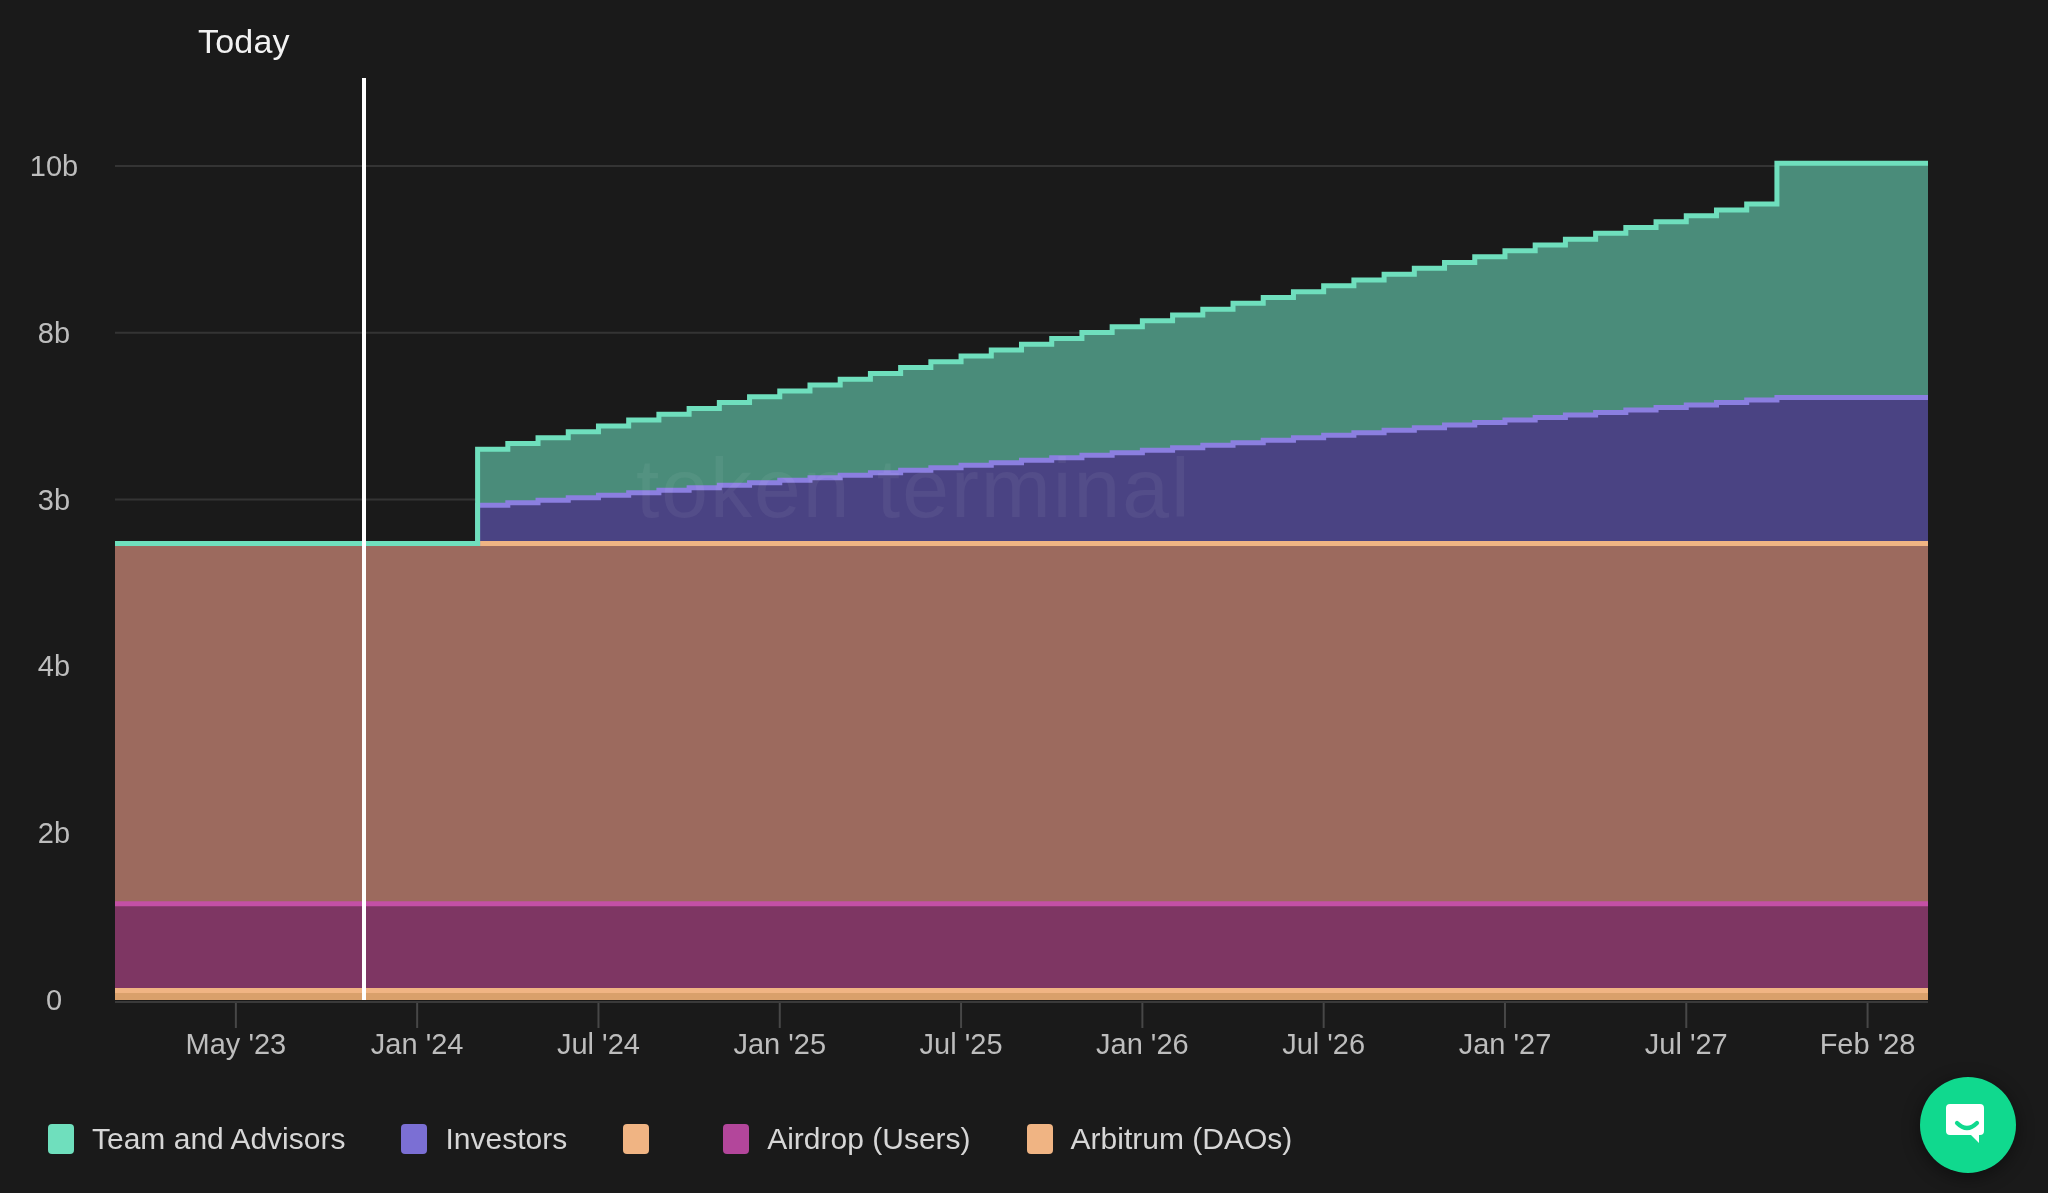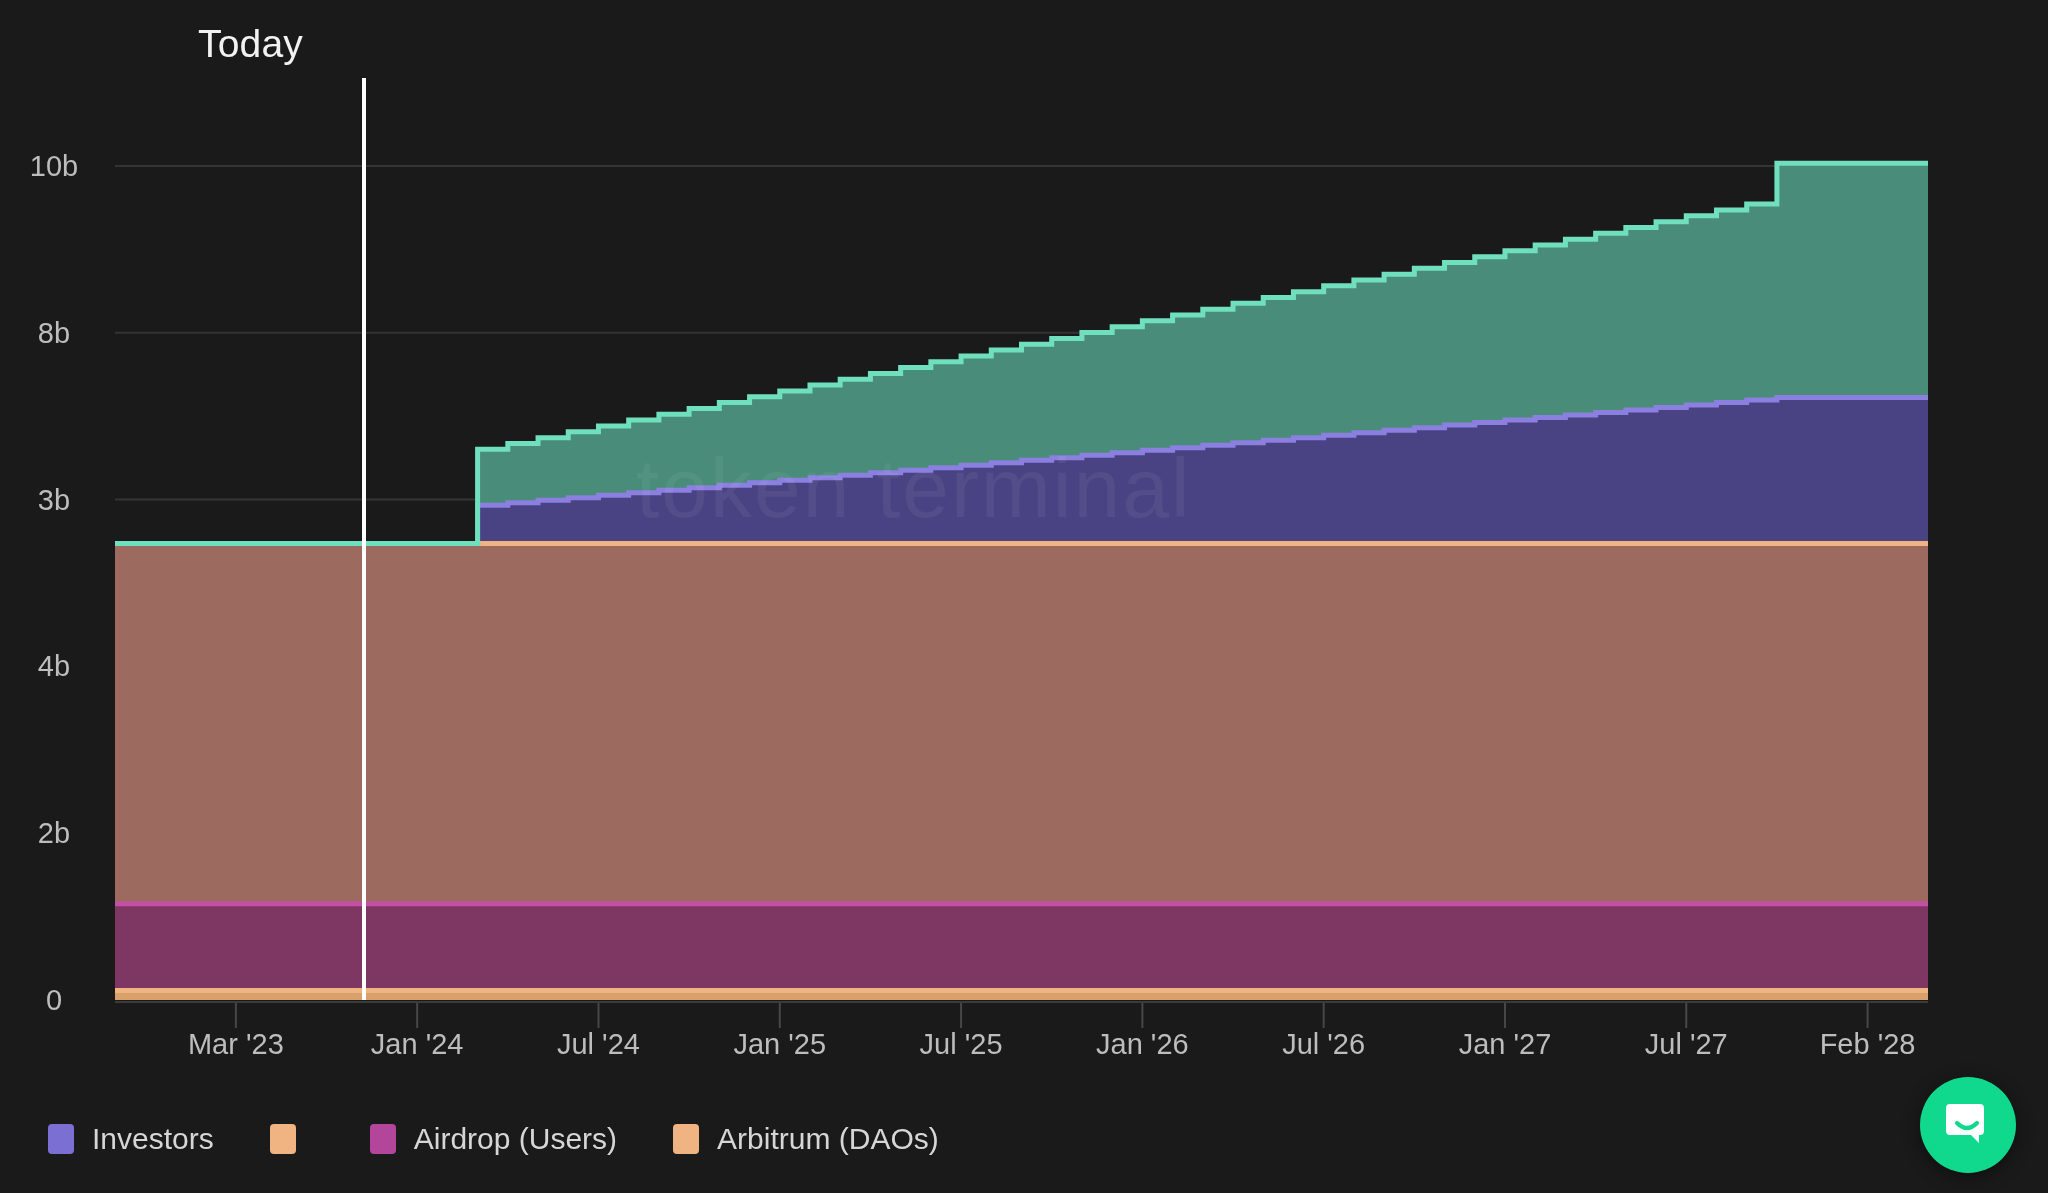--- a/index.html
+++ b/index.html
@@ -37,21 +37,21 @@
     width: 2048px;
     height: 1045px;
     display: block;
   }
 
   
   .today-label {
     position: absolute;
     left: 198px;
     top: 22px;
-    font-size: 39px;
+    font-size: 34px;
     color: #f2f2f2;
     letter-spacing: .2px;
     white-space: nowrap;
   }
 
   
   .ytick {
     position: absolute;
     right: 0;
     width: 84px;
@@ -195,34 +195,38 @@
         <div class="ytick" style="top: 1000px;">0</div>
         <div class="ytick" style="top: 833.2px;">2b</div>
         <div class="ytick" style="top: 666.4px;">4b</div>
         <div class="ytick" style="top: 499.6px;">3b</div>
         <div class="ytick" style="top: 332.8px;">8b</div>
         <div class="ytick" style="top: 166px;">10b</div>
       </div>
   </div>
 
   <div class="xaxis" id="xaxis">
-      <div class="xtick" style="left: 235.867px;">Mar '23</div>
+      <div class="xtick" style="left: 235.867px;">May '23</div>
       <div class="xtick" style="left: 417.167px;">Jan '24</div>
       <div class="xtick" style="left: 598.467px;">Jul '24</div>
       <div class="xtick" style="left: 779.767px;">Jan '25</div>
       <div class="xtick" style="left: 961.067px;">Jul '25</div>
       <div class="xtick" style="left: 1142.37px;">Jan '26</div>
       <div class="xtick" style="left: 1323.67px; text-align: center;">Jul '26</div>
       <div class="xtick" style="left: 1504.97px;">Jan '27</div>
       <div class="xtick" style="left: 1686.27px;">Jul '27</div>
       <div class="xtick" style="left: 1867.57px;">Feb '28</div>
     </div>
 
   <div class="legend" id="legend">
       <div class="legend-item">
+        <span class="legend-swatch" style="background: rgb(111, 223, 189);"></span>
+        <span class="legend-label">Team and Advisors</span>
+      </div>
+      <div class="legend-item">
         <span class="legend-swatch" style="background: rgb(123, 111, 212);"></span>
         <span class="legend-label">Investors</span>
       </div>
       <div class="legend-item">
         <span class="legend-swatch" style="background: rgb(240, 180, 131);"></span>
       </div>
       <div class="legend-item">
         <span class="legend-swatch" style="background: rgb(179, 70, 155);"></span>
         <span class="legend-label">Airdrop (Users)</span>
       </div>

